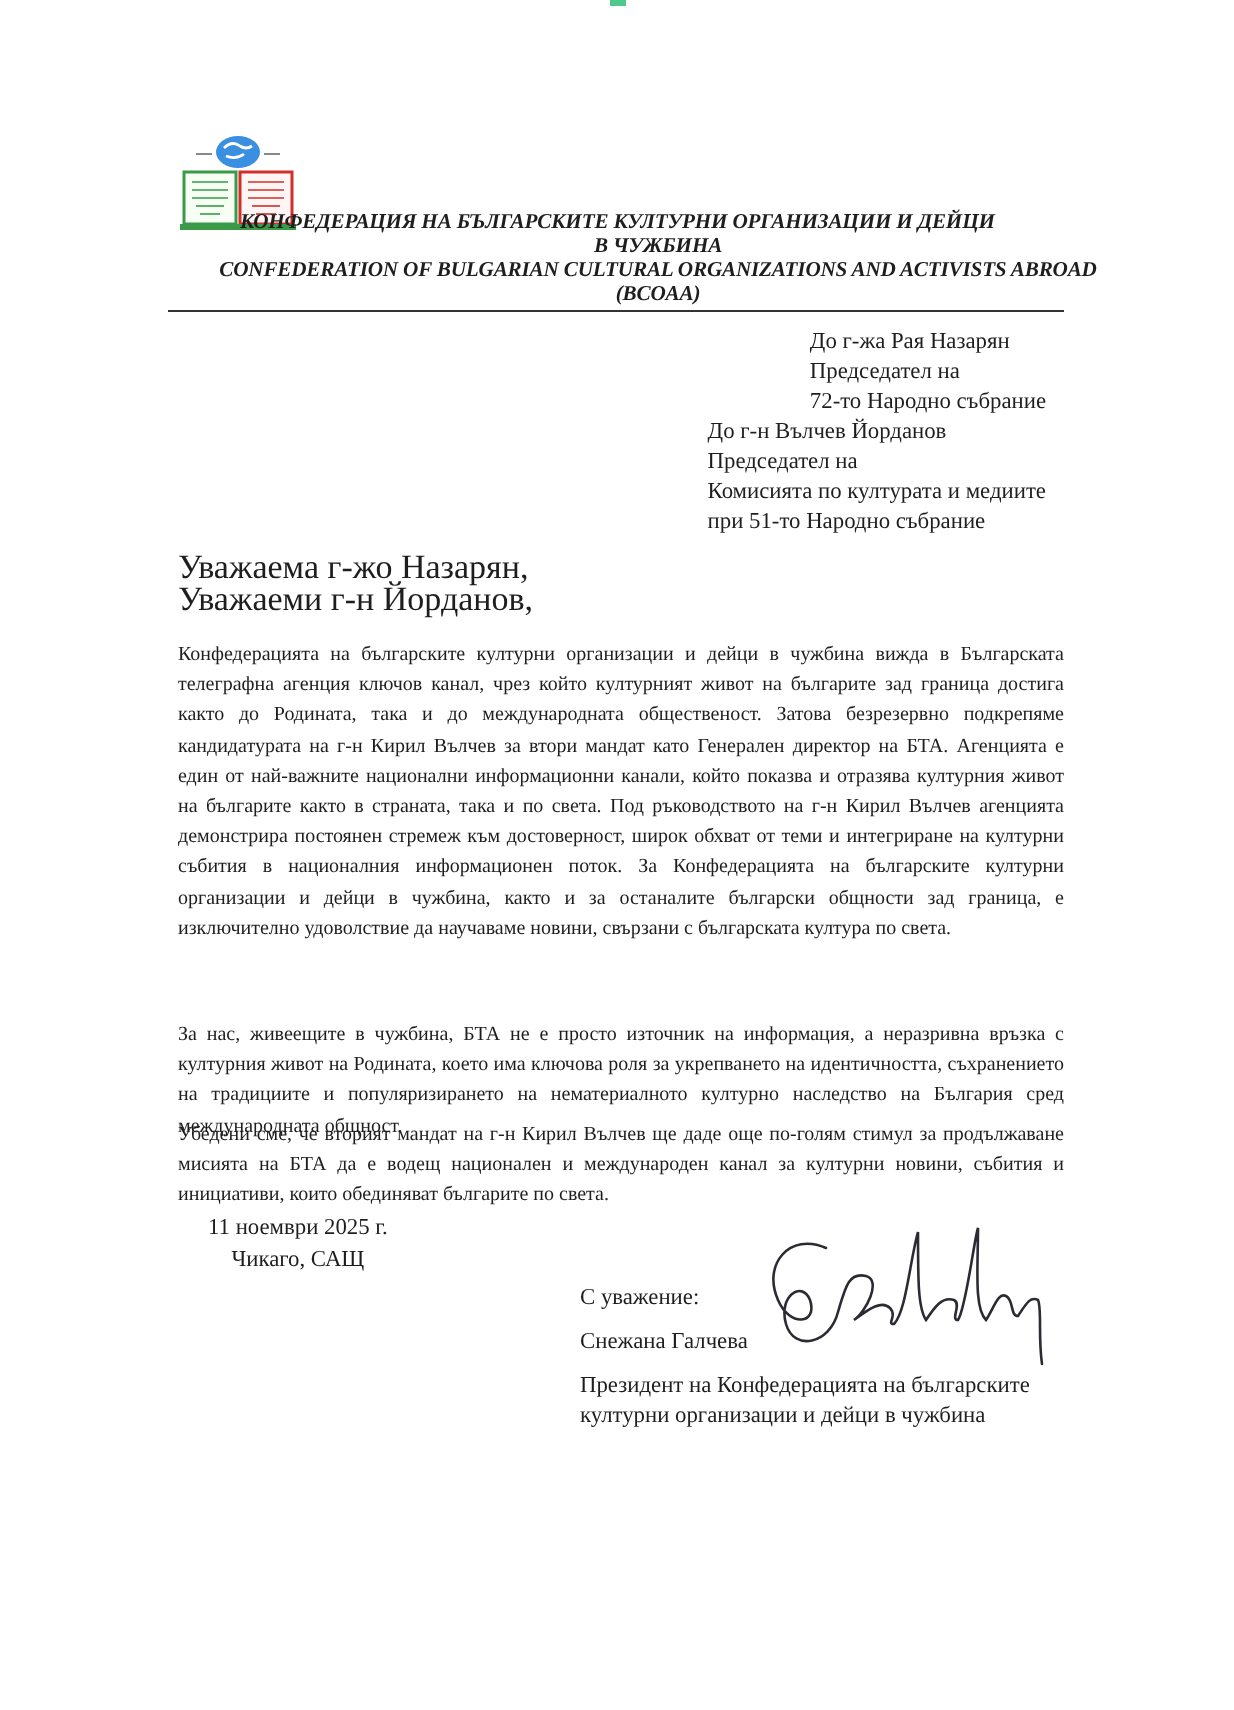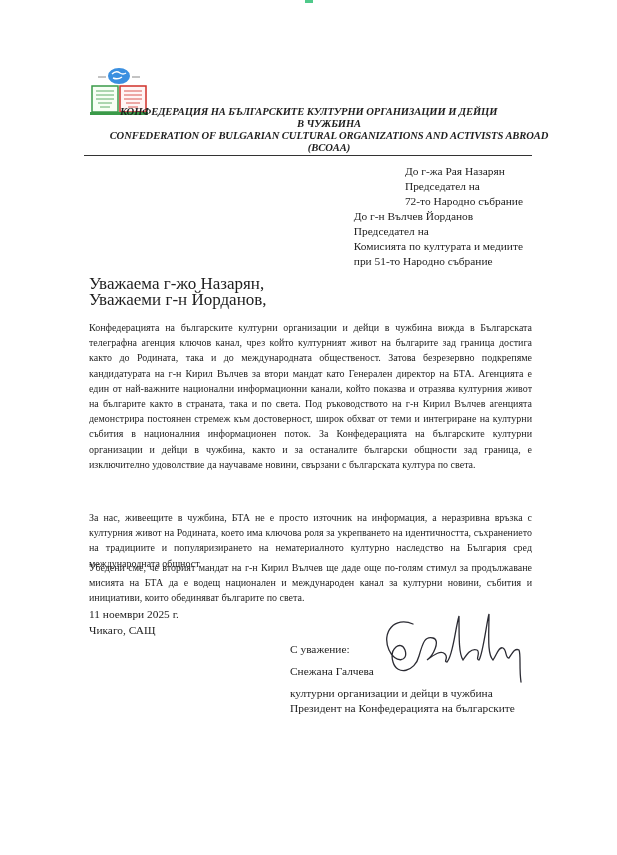--- a/index.html
+++ b/index.html
@@ -14,21 +14,21 @@
     .hdr4 { top:142px; }
     .rule { position:absolute; left:84px; top:155px; width:448px; height:1px; background:#333; }
     .addr { position:absolute; right:94px; text-align:left; font-size:11.4px; line-height:15px; }
     .addr1 { top:164px; }
     .addr2 { top:209px; }
     .salute { position:absolute; left:89px; font-size:17px; line-height:15px; }
     .p { position:absolute; left:89px; width:443px; font-size:10px; line-height:15.2px; text-align:justify; }
     .p1 { top:320px; }
     .p2 { top:489px;margin-top:21px; }
     .p3 { top:560px; }
-    .date { position:absolute; left:89px; top:607px; font-size:11.4px; line-height:15.5px; }
+    .date { position:absolute; left:104px; top:607px; font-size:11.4px; line-height:15.5px;text-align:center; }
     .sig-block { position:absolute; left:290px; font-size:11.4px; line-height:15px; }
     .sign { position:absolute; left:375px; top:610px; width:160px; height:76px; }
   </style>
 </head>
 <body>
 
 <div class="topmark"></div>
 
 <svg class="logo" viewBox="0 0 62 50">
   <ellipse cx="31" cy="10" rx="11" ry="8" fill="#3a8fe0"></ellipse>
@@ -81,19 +81,19 @@
 <div class="p p3">Убедени сме, че вторият мандат на г-н Кирил Вълчев ще даде още по-голям стимул за продължаване мисията на БТА да е водещ национален и международен канал за културни новини, събития и инициативи, които обединяват българите по света.</div>
 
 <div class="date">
   <div>11 ноември 2025 г.</div>
   <div>Чикаго, САЩ</div>
 </div>
 
 <div class="sig-block" style="top:642px">С уважение:</div>
 <div class="sig-block" style="top:664px">Снежана Галчева</div>
 <div class="sig-block" style="top:686px">
+  <div>Президент на Конфедерацията на българските</div>
   <div>културни организации и дейци в чужбина</div>
-  <div>Президент на Конфедерацията на българските</div>
 </div>
 
 <svg class="sign" viewBox="0 0 160 76">
   <path d="M38 14 C20 6 6 22 14 40 C20 54 34 52 30 40 C26 30 14 38 18 52 C22 66 40 62 44 46 C48 32 50 26 58 28 C66 30 58 46 52 50 C60 44 66 40 70 44 C74 48 68 52 72 52 C78 46 80 20 84 6 C84 30 84 44 88 50 C92 44 96 38 102 40 C106 42 100 50 104 50 C108 44 112 10 114 4 C114 24 112 44 118 50 C122 44 124 36 128 38 C132 40 130 48 134 48 C138 42 140 38 144 40 C146 44 144 58 146 72" fill="none" stroke="#2b2b33" stroke-width="1.3" stroke-linecap="round"></path>
 </svg>
 
 </body></html>

